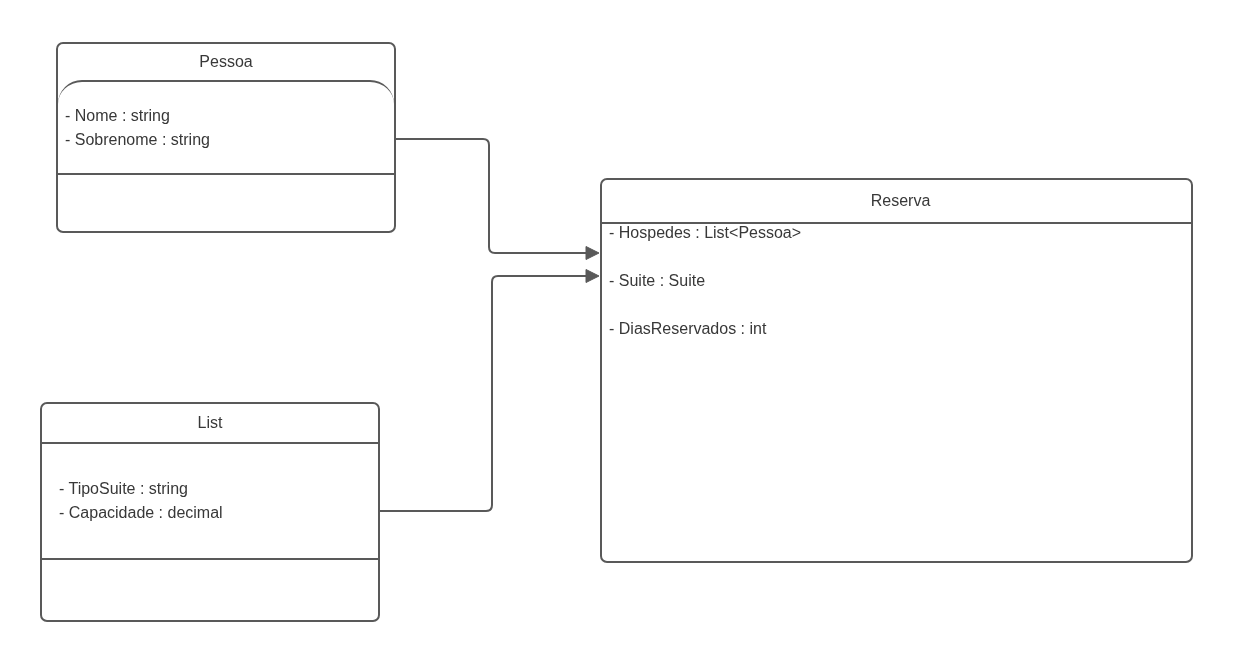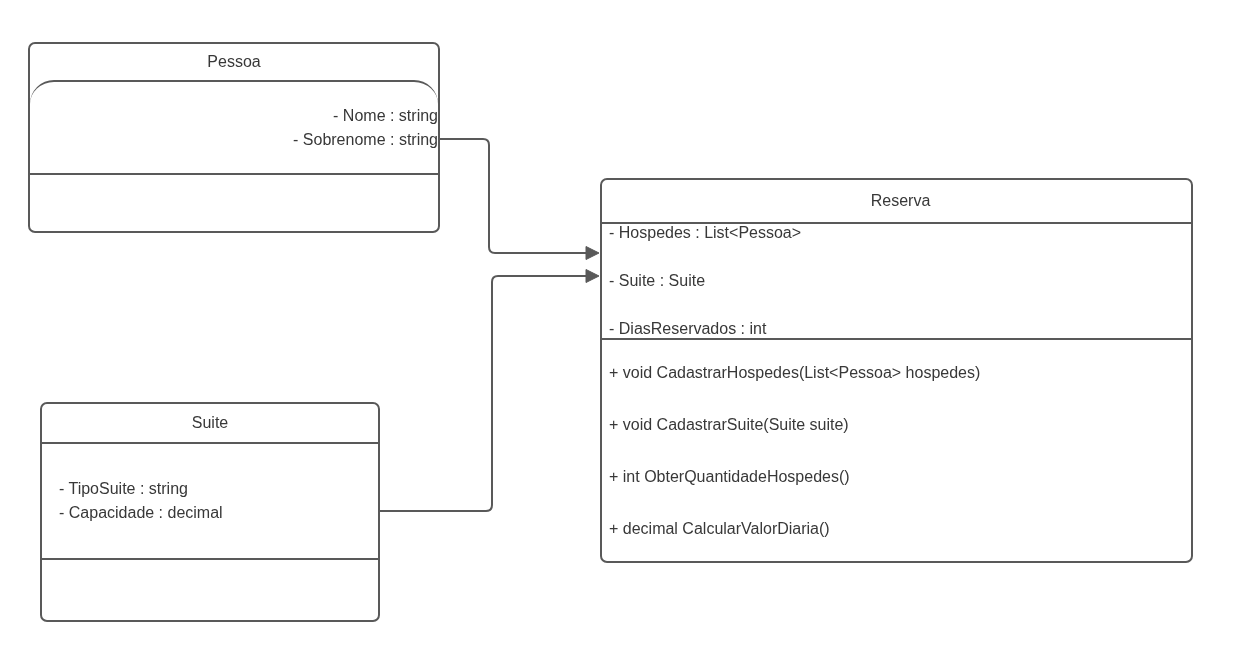--- a/index.html
+++ b/index.html
@@ -62,46 +62,40 @@
     <g>
       <path d="M 380 139 L 483 139 Q 489 139 489 145 L 489 247 Q 489 253 495 253 L 587 253"></path>
       <polygon points="586,246.5 599,253 586,259.5"></polygon>
     </g>
     <g>
       <path d="M 380 511 L 486 511 Q 492 511 492 505 L 492 282 Q 492 276 498 276 L 587 276"></path>
       <polygon points="586,269.5 599,276 586,282.5"></polygon>
     </g>
   </svg>
 
-  <div class="uml-class" style="left:28px; top:42px; width:412px; height:191px;text-align:right;">
+  <div class="uml-class" style="left:56px; top:42px; width:340px; height:191px;">
     <div class="uml-title" style="height:36px;">Pessoa</div>
     <div class="uml-section" style="height:93px;border-radius:24px;">
       <div class="attr-row">- Nome : string</div>
       <div class="attr-row">- Sobrenome : string</div>
     </div>
     <div class="uml-section grow"></div>
   </div>
 
   <div class="uml-class" style="left:40px; top:402px; width:340px; height:220px;">
-    <div class="uml-title" style="height:38px;">Suite</div>
+    <div class="uml-title" style="height:38px;">List</div>
     <div class="uml-section" style="height:116px;padding-left:17px;">
       <div class="attr-row">- TipoSuite : string</div>
       <div class="attr-row">- Capacidade : decimal</div>
     </div>
     <div class="uml-section grow"></div>
   </div>
 
   <div class="uml-class" style="left:600px; top:178px; width:593px; height:385px;">
     <div class="uml-title" style="height:42px;margin-left:8px;">Reserva</div>
     <div class="uml-section" style="height:116px;gap:24px;">
       <div class="attr-row">- Hospedes : List&lt;Pessoa&gt;</div>
       <div class="attr-row">- Suite : Suite</div>
       <div class="attr-row">- DiasReservados : int</div>
     </div>
-    <div class="uml-section grow">
-      <div class="method-row">+ void CadastrarHospedes(List&lt;Pessoa&gt; hospedes)</div>
-      <div class="method-row">+ void CadastrarSuite(Suite suite)</div>
-      <div class="method-row">+ int ObterQuantidadeHospedes()</div>
-      <div class="method-row">+ decimal CalcularValorDiaria()</div>
-    </div>
   </div>
 
 </div>
 
 </body></html>

